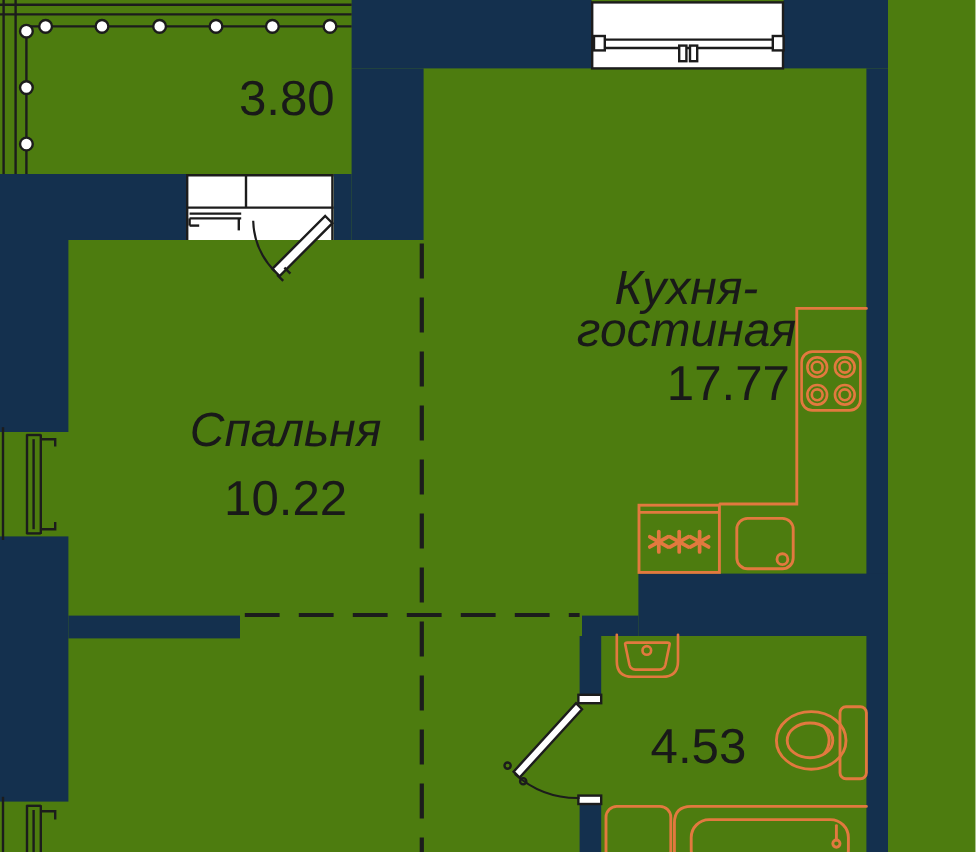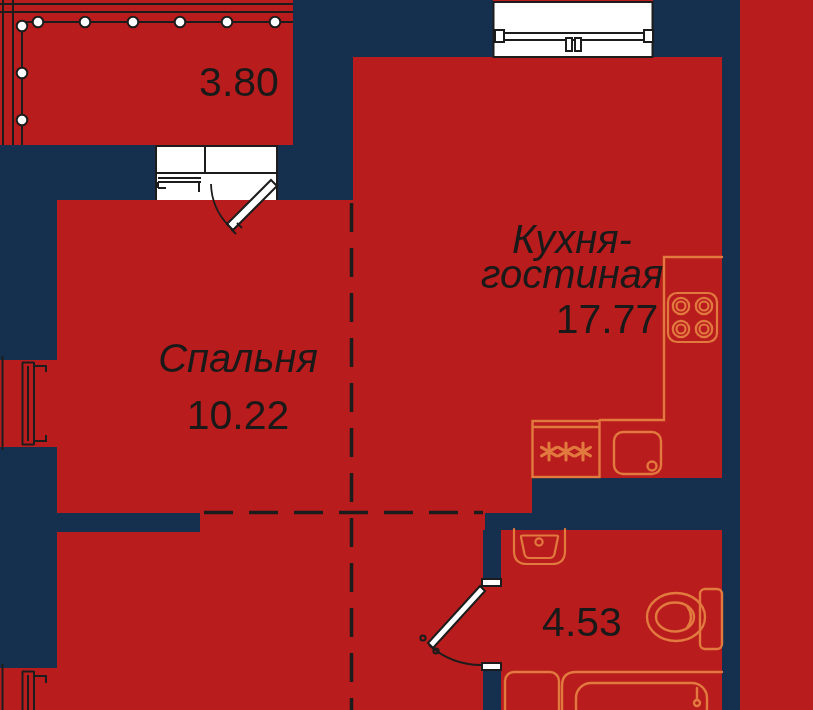--- a/index.html
+++ b/index.html
@@ -1,16 +1,16 @@
 <!DOCTYPE html>
 <html><head>
 <meta charset="utf-8">
 <style>
   html,body{margin:0;padding:0;background:#ffffff;}
-  .stage{position:relative;width:813px;height:710px;background:#b91c1c;overflow:hidden;}
+  .stage{position:relative;width:813px;height:710px;background:#4d7c0f;overflow:hidden;}
   svg{display:block;}
   text{text-anchor:middle;}
   .room-name{font-family:"Liberation Sans",sans-serif;font-style:italic;font-size:40px;}
   .room-area{font-family:"Liberation Sans",sans-serif;font-size:41px;}
 </style>
 </head>
 <body>
 
 <div class="stage">
 <svg width="813" height="710" viewBox="0 0 813 710">

